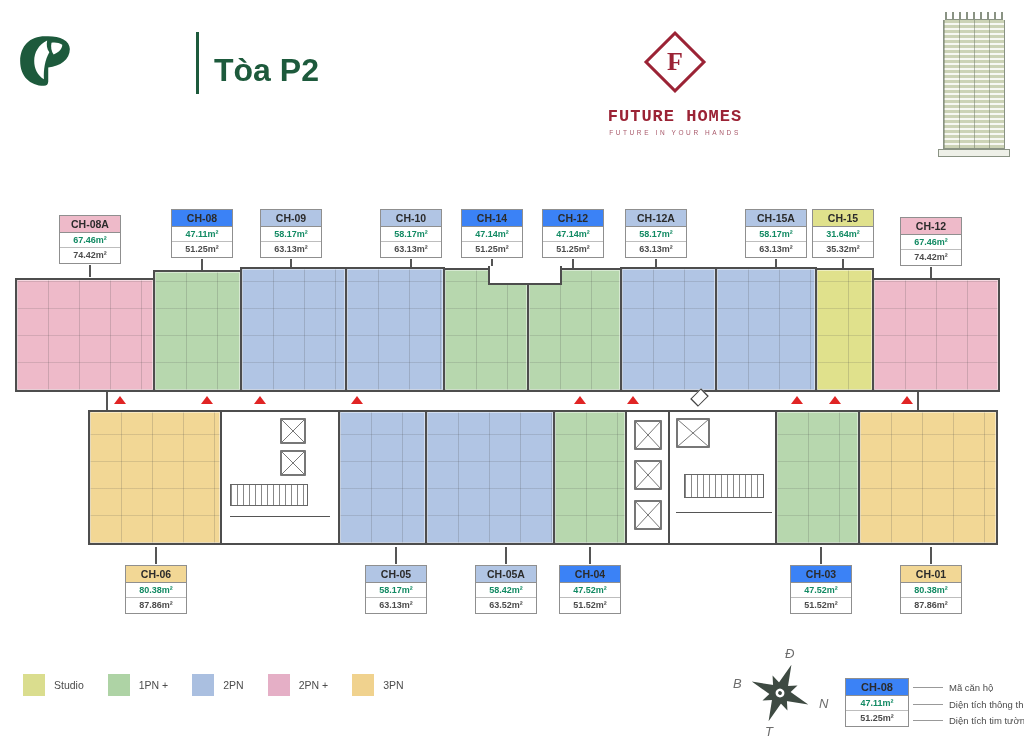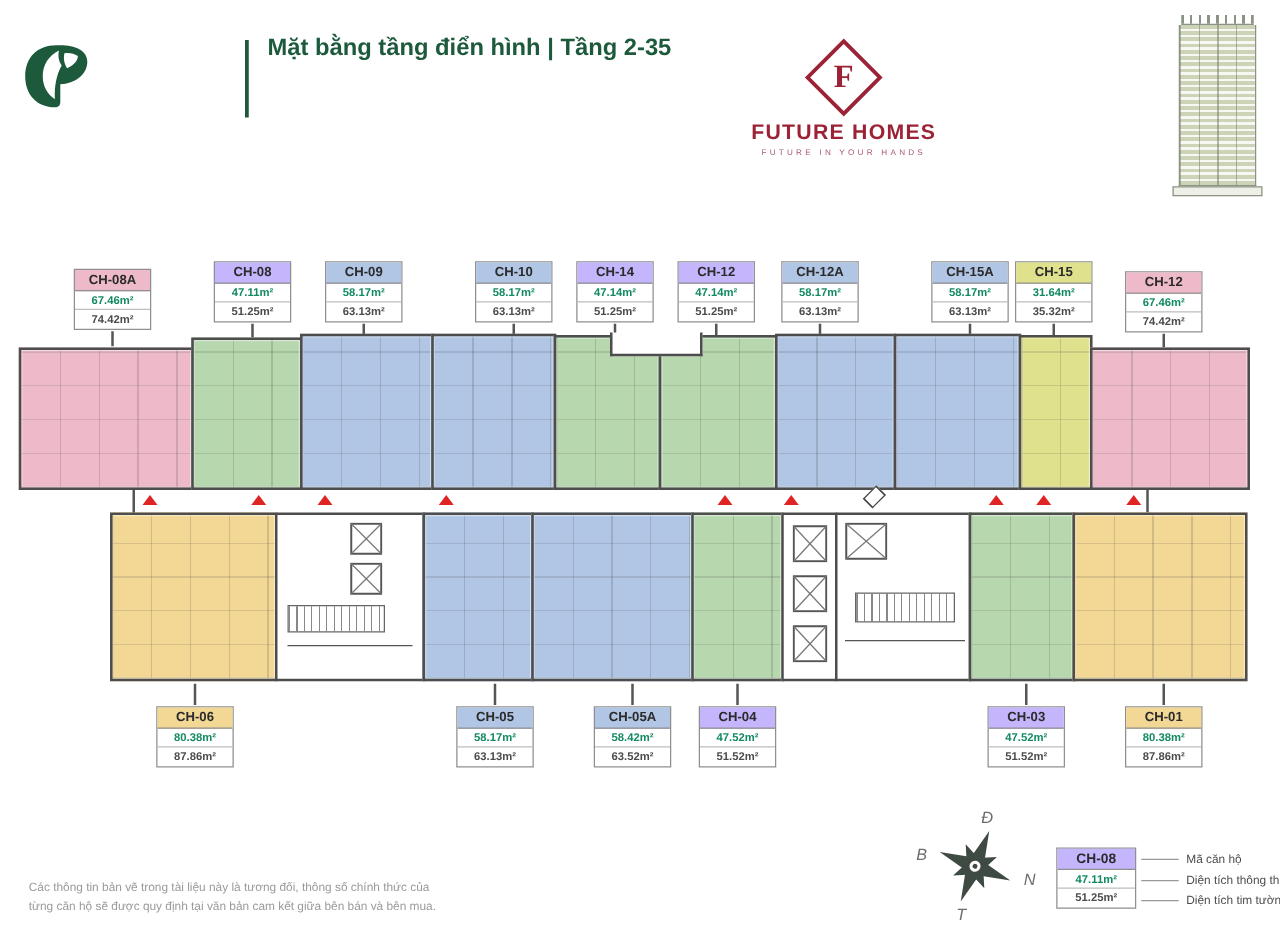--- a/index.html
+++ b/index.html
@@ -11,21 +11,21 @@
   .brand-mark { position:absolute; left:18px; top:34px; width:54px; height:54px; }
   .brand-text { position:absolute; left:80px; top:38px; color:#1d5a3c; font-weight:bold; font-size:20px; line-height:22px; letter-spacing:.2px; }
   .hdr-divider { position:absolute; left:196px; top:32px; width:3px; height:62px; background:#1d5a3c; }
   .hdr-subtitle { position:absolute; left:214px; top:28px; color:#1d5a3c; font-size:19px; font-weight:600; }
   .hdr-title { position:absolute; left:214px; top:52px; color:#1d5a3c; font-size:32px; font-weight:800; }
 
   
   .fh { position:absolute; left:600px; top:40px; width:150px; text-align:center; color:#9b2335; }
   .fh-diamond { width:44px; height:44px; margin:0 auto; border:3px solid #9b2335; transform:rotate(45deg); display:flex; align-items:center; justify-content:center; }
   .fh-letter { transform:rotate(-45deg); font-family:"Liberation Serif", serif; font-size:26px; font-weight:bold; }
-  .fh-name { margin-top:12px; font-family:Liberation Sans, sans-serif; font-size:17px; font-weight:bold; letter-spacing:1px; white-space:nowrap; }
+  .fh-name { margin-top:23px; font-family:Liberation Mono, monospace; font-size:17px; font-weight:bold; letter-spacing:1px; white-space:nowrap; }
   .fh-tagline { margin-top:3px; font-size:6.5px; letter-spacing:2.6px; color:#a95a6b; white-space:nowrap; }
 
   
   .sitemap { position:absolute; left:760px; top:12px; width:140px; height:152px; font-size:8.5px; color:#3c3c3c; }
   .sm-top-label, .sm-bottom-label { text-align:center; white-space:nowrap; }
   .sm-dash { border-top:1.6px dashed #777; margin-top:3px; }
   .sm-field { position:relative; height:108px; }
   .sm-b { position:absolute; background:#fff; border:1.3px solid #555; }
   .sm-b1 { left:28px; top:16px; width:52px; height:14px; transform:rotate(-14deg); }
   .sm-b2 { left:92px; top:20px; width:15px; height:52px; transform:rotate(17deg); background:#1d5a3c; border-color:#1d5a3c; }
@@ -40,21 +40,21 @@
     background:
       repeating-linear-gradient(90deg, rgba(110,120,100,.5) 0 1px, transparent 1px 15px),
       repeating-linear-gradient(180deg, #ccd3b6 0 3px, #f7f8f3 3px 5px); }
   .tower-base { height:8px; border:1px solid #8a9384; background:#eef0e8; }
 
   
   .ulabel { position:absolute; width:62px; border:1px solid #8f8f8f; background:#fff; text-align:center; box-shadow:0 0 0 1px #fff; }
   .ulabel-head { height:17px; line-height:17px; font-size:10.5px; font-weight:bold; color:#2b2b2b; border-bottom:1px solid #8f8f8f; }
   .ulabel-a1 { height:15px; line-height:15px; font-size:9px; font-weight:bold; color:#128a63; border-bottom:1px solid #bdbdbd; }
   .ulabel-a2 { height:15px; line-height:15px; font-size:9px; font-weight:bold; color:#4c4c4c; }
-  .h-pink { background:#eebac9; } .h-green { background:#c4b5fd; } .h-blue { background:#b1c5e4; }
+  .h-pink { background:#eebac9; } .h-green { background:#3b82f6; } .h-blue { background:#b1c5e4; }
   .h-studio { background:#e0e18c; } .h-yellow { background:#f2d795; }
   .connector { position:absolute; width:1.5px; background:#555; }
 
   
   .unit { position:absolute; border:2px solid #4d4d4d;
     background-image:
       repeating-linear-gradient(90deg, rgba(70,70,70,.20) 0 1px, transparent 1px 31px),
       repeating-linear-gradient(0deg, rgba(70,70,70,.16) 0 1px, transparent 1px 27px);
     box-shadow: inset 0 0 0 1px rgba(255,255,255,.45); }
   .c-pink { background-color:#eebac9; } .c-green { background-color:#b7d7ae; }
@@ -96,21 +96,21 @@
 <body>
 
 <div class="page">
 
   <svg class="brand-mark" viewBox="0 0 50 50">
     <path d="M25 2 C11 2 2 11 2 25 C2 39 11 48 24 48 C26.5 48 28 46.5 28 44 L28 31 C39 30 48 24 48 14 C48 6 39 2 28 2 Z" fill="#1d5a3c"></path>
     <path d="M27 6 C19 10 15 17 15 25 C15 32 18 38 24 42 C23.5 33 25 24 29 17 C26.5 13.5 26.3 9.5 27 6 Z" fill="#ffffff"></path>
     <path d="M31 8 C30.2 12 30.8 16 33 19 C38 17 41 13.5 41 10 C38 8 34.5 7.4 31 8 Z" fill="#ffffff"></path>
   </svg>
   <div class="hdr-divider"></div>
-  <div class="hdr-subtitle">Mặt bằng tầng điển hình | Tầng 2-35</div>
+  <div class="hdr-title">Tòa P2</div>
 
   <div class="fh">
     <div class="fh-diamond">
       <span class="fh-letter">F</span>
     </div>
     <div class="fh-name">FUTURE HOMES</div>
     <div class="fh-tagline">FUTURE IN YOUR HANDS</div>
   </div>
 
 
@@ -292,22 +292,43 @@
     <div class="ulabel-head h-green">CH-03</div>
     <div class="ulabel-a1">47.52m²</div>
     <div class="ulabel-a2">51.52m²</div>
   </div>
   <div class="ulabel" style="left:900px;top:565px">
     <div class="ulabel-head h-yellow">CH-01</div>
     <div class="ulabel-a1">80.38m²</div>
     <div class="ulabel-a2">87.86m²</div>
   </div>
 
-
-  <div class="disclaimer">Các thông tin bản vẽ trong tài liệu này là tương đối, thông số chính thức của từng căn hộ sẽ được quy định tại văn bản cam kết giữa bên bán và bên mua.</div>
+  <div class="legend">
+    <div class="legend-item">
+      <div class="legend-swatch s-studio"></div>
+      <div class="legend-label">Studio</div>
+    </div>
+    <div class="legend-item">
+      <div class="legend-swatch s-1pn"></div>
+      <div class="legend-label">1PN +</div>
+    </div>
+    <div class="legend-item">
+      <div class="legend-swatch s-2pn"></div>
+      <div class="legend-label">2PN</div>
+    </div>
+    <div class="legend-item">
+      <div class="legend-swatch s-2pnp"></div>
+      <div class="legend-label">2PN +</div>
+    </div>
+    <div class="legend-item">
+      <div class="legend-swatch s-3pn"></div>
+      <div class="legend-label">3PN</div>
+    </div>
+  </div>
+
 
   <div class="compass">
     <svg width="66" height="66" viewBox="-26 -26 52 52">
       <g transform="rotate(22)" fill="#3e4a42">
         <polygon points="0,-15 4,-4 15,0 4,4 0,15 -4,4 -15,0 -4,-4" transform="rotate(45)"></polygon>
         <polygon points="0,-24 4.5,-4.5 24,0 4.5,4.5 0,24 -4.5,4.5 -24,0 -4.5,-4.5"></polygon>
         <circle r="4.2" fill="#ffffff" stroke="#3e4a42" stroke-width="1.4"></circle>
         <circle r="1.5" fill="#3e4a42"></circle>
       </g>
     </svg>

